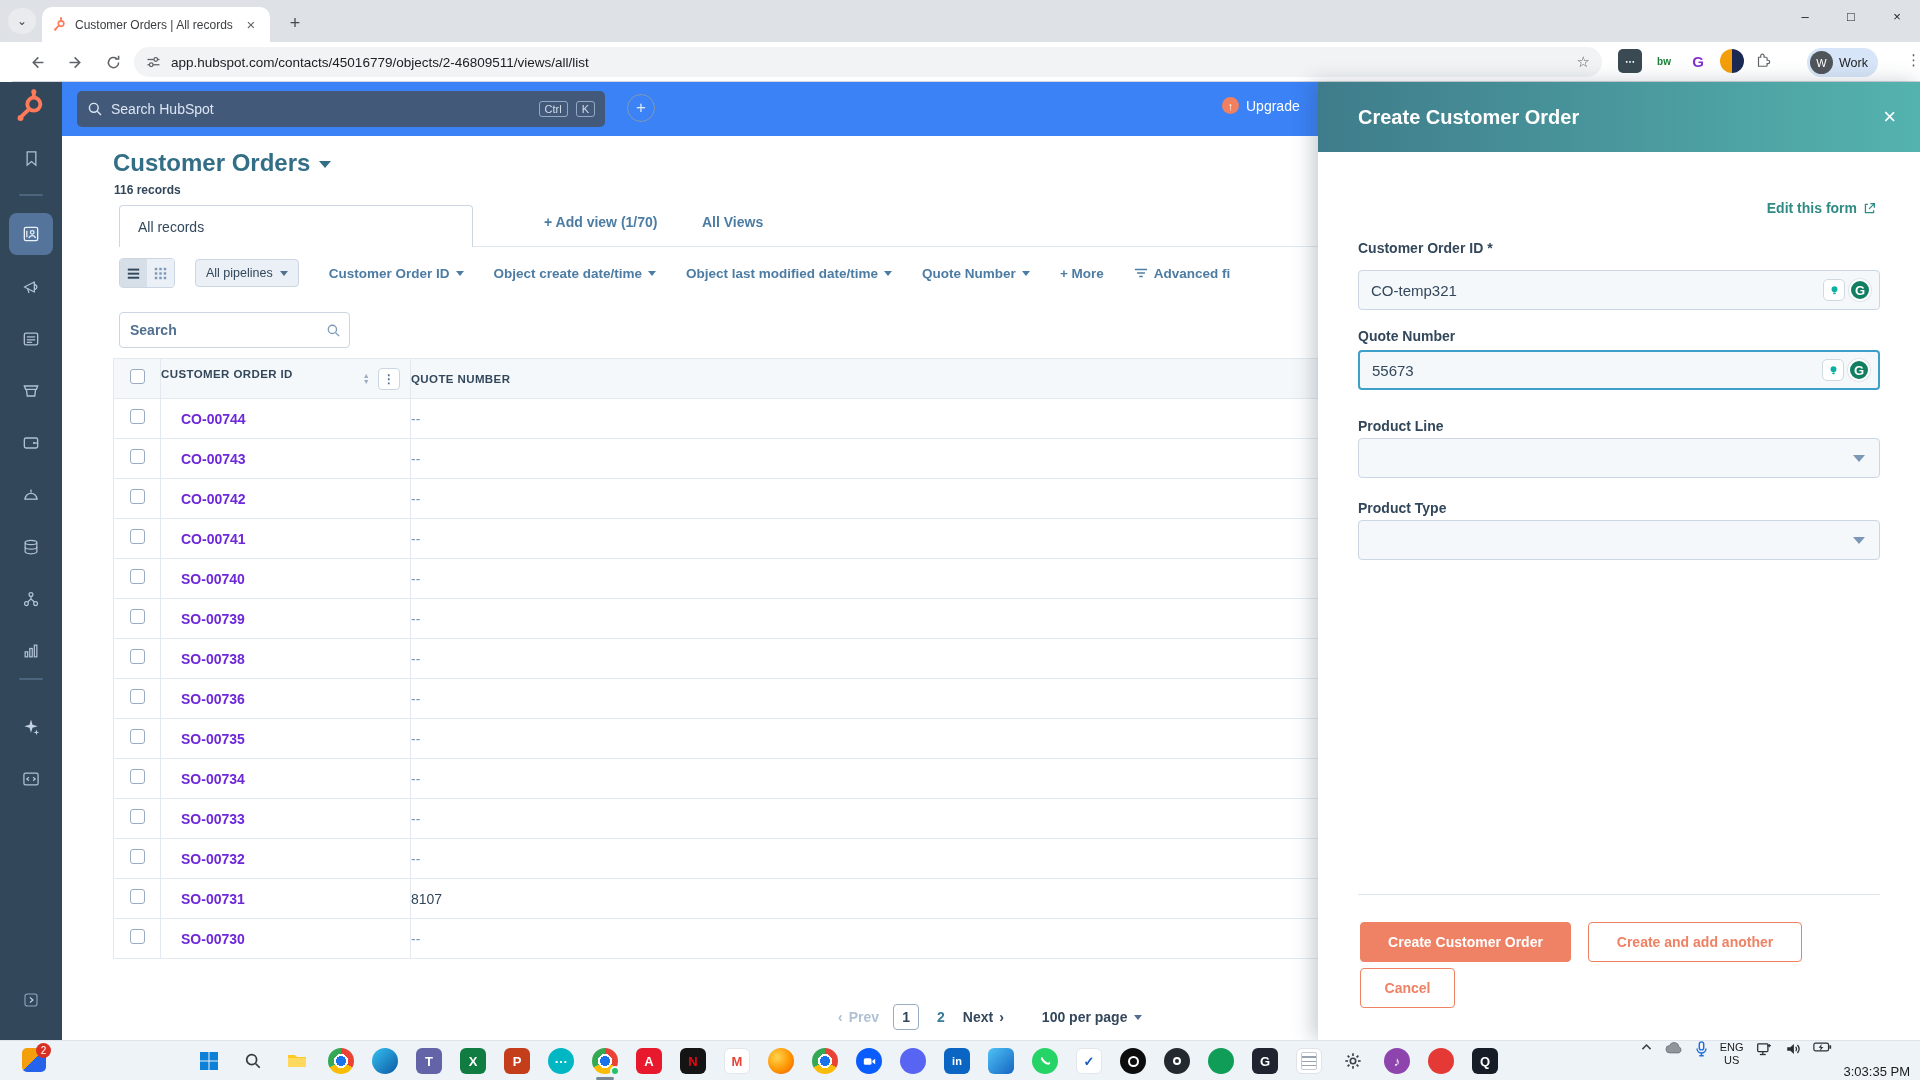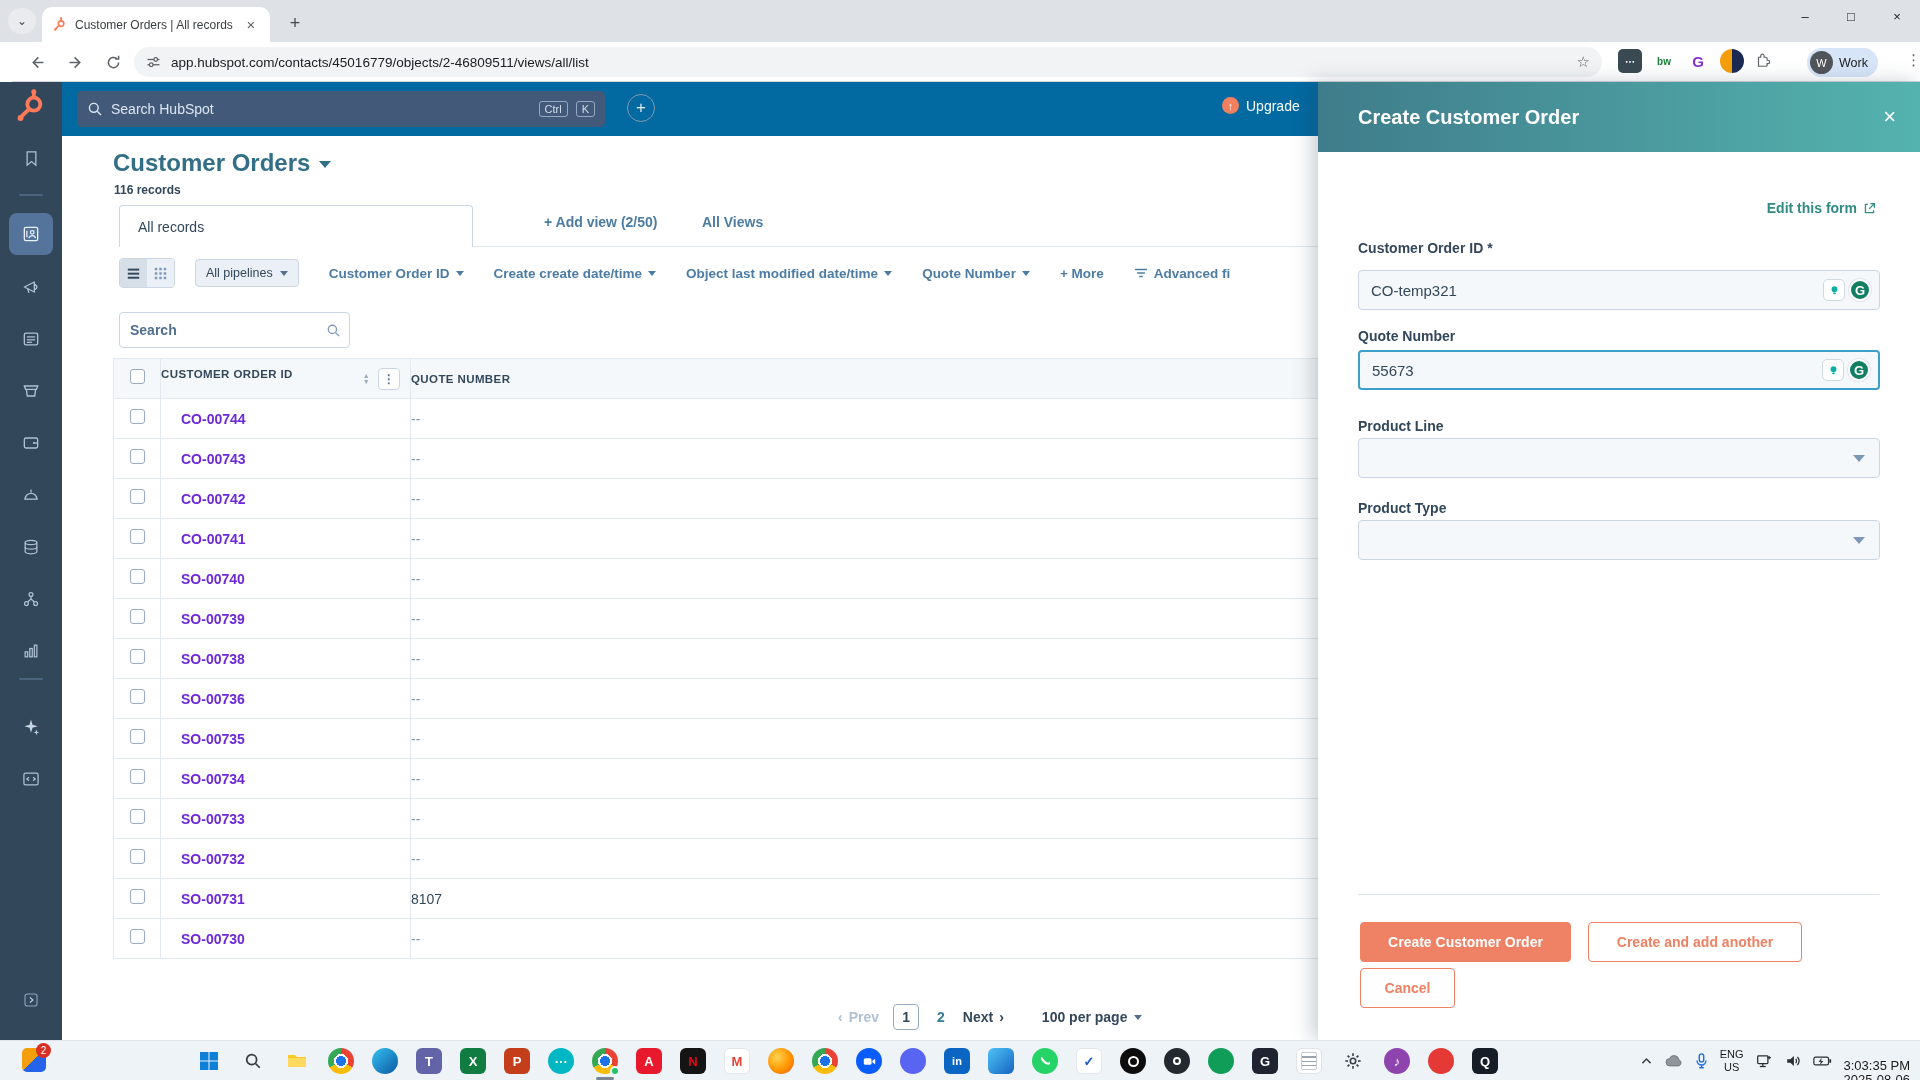--- a/index.html
+++ b/index.html
@@ -20,21 +20,21 @@
   .omni-url { font-size:13.5px; color:#202124; flex:1; }
   .omni-star { color:#5f6368; font-size:15px; }
   .ext-row { position:absolute; top:7px; display:flex; align-items:center; gap:10px; }
   .ext-ico { width:24px; height:24px; display:flex; align-items:center; justify-content:center; font-size:10px; font-weight:bold; border-radius:5px; }
   .profile-pill { position:absolute; left:1795px; top:6px; height:29px; background:#d6e5f7; border-radius:15px; display:flex; align-items:center; padding:2px 10px 2px 3px; gap:6px; }
   .profile-avatar { width:23px; height:23px; border-radius:50%; background:#50555a; color:#fff; font-size:11px; display:flex; align-items:center; justify-content:center; }
   .profile-label { font-size:12.5px; color:#202124; }
   .kebab { position:absolute; left:1894px; top:9px; color:#5f6368; font-size:15px; letter-spacing:0; }
 
   
-  .hs-nav { position:absolute; top:82px; left:0; width:1920px; height:54px; background:#0369a1; }
+  .hs-nav { position:absolute; top:82px; left:0; width:1920px; height:54px; background:#3b82f6; }
   .hs-search { position:absolute; left:77px; top:9px; width:528px; height:36px; background:#43597a; border-radius:5px; display:flex; align-items:center; padding:0 10px; gap:8px; }
   .hs-search-text { color:#eaf0f6; font-size:14px; flex:1; background:transparent; border:none; outline:none; font-family:inherit; }
   .hs-search-text::placeholder { color:#dce6f2; opacity:1; }
   .kbd { border:1px solid #93a9c1; border-radius:3px; color:#d3deeb; font-size:11px; padding:1px 5px; }
   .hs-plus { position:absolute; left:627px; top:12px; width:28px; height:28px; border:1px solid #8198b1; border-radius:50%; color:#e2eaf4; font-size:17px; text-align:center; line-height:26px; }
   .hs-upgrade { position:absolute; left:1222px; top:15px; display:flex; align-items:center; gap:7px; color:#fff; font-size:14px; }
   .up-circ { width:17px; height:17px; border-radius:50%; background:#f2805e; color:#fff; font-size:11px; display:flex; align-items:center; justify-content:center; }
 
   
   .sidebar { position:absolute; top:82px; left:0; width:62px; height:958px; background:#33475b; z-index:3; }
@@ -111,21 +111,21 @@
   .tb-badge { position:absolute; left:36px; top:2px; min-width:15px; height:15px; background:#d93025; color:#fff; border-radius:8px; font-size:10px; display:flex; align-items:center; justify-content:center; padding:0 3px; }
   .tb-apps { position:absolute; left:196px; top:7px; display:flex; gap:18px; align-items:center; }
   .tb-ico { width:26px; height:26px; border-radius:6px; display:flex; align-items:center; justify-content:center; font-size:13px; font-weight:bold; color:#fff; position:relative; flex:0 0 auto; }
   .ic-chrome { border-radius:50%; background:
       radial-gradient(circle at 50% 50%, #1a73e8 0 5px, #fff 5px 7px, rgba(0,0,0,0) 7px),
       conic-gradient(#ea4335 0 120deg, #fbbc05 120deg 240deg, #34a853 240deg 360deg); }
   .focus-line { position:absolute; bottom:-6px; left:4px; width:18px; height:3px; border-radius:2px; background:#7a8794; }
   .green-dot { position:absolute; right:-2px; bottom:-2px; width:10px; height:10px; border-radius:50%; background:#23c26b; border:2px solid #eef3f8; }
   .ring { width:11px; height:11px; border:2.5px solid #fff; border-radius:50%; }
   .notelines { width:16px; height:18px; background:repeating-linear-gradient(#fff 0 3px, #9aa4af 3px 4.5px); border:1px solid #c3cad2; border-radius:2px; }
-  .tb-tray { position:absolute; right:10px; top:0; height:40px; display:flex; align-items:center; gap:12px; }
+  .tb-tray { position:absolute; right:10px; top:0; height:40px; display:flex; align-items:flex-start; gap:12px; }
   .lang { font-size:11px; color:#1b1b1b; text-align:center; line-height:13px; }
   .clock { font-size:13px; color:#1b1b1b; text-align:right; line-height:14px;margin-top:24px; }
 
   svg { display:block; }
 </style>
 </head>
 <body>
 
 <div class="tabstrip">
   <div class="tab-search-btn">⌄</div>
@@ -322,21 +322,21 @@
   <div class="pg-title">
     <span>Customer Orders</span>
     <span class="caret-dn"></span>
   </div>
   <div class="pg-count">116 records</div>
 
   <div class="tab-box">
       <span>All records</span>
     </div>
   <div class="tabs-underline"></div>
-  <span class="view-link" style="left:482px">+ Add view (2/50)</span>
+  <span class="view-link" style="left:482px">+ Add view (1/70)</span>
   <span class="view-link" style="left:640px">All Views</span>
 
   <div class="filter-row">
     <div class="toggle-group">
       <span class="tg-btn on">
         <svg width="13" height="13" viewBox="0 0 16 16">
             <rect x="1" y="2" width="14" height="2.4" fill="#33475b"></rect>
             <rect x="1" y="7" width="14" height="2.4" fill="#33475b"></rect>
             <rect x="1" y="12" width="14" height="2.4" fill="#33475b"></rect>
           </svg>
@@ -359,21 +359,21 @@
     </div>
     <div class="pipe-btn">
       <span>All pipelines</span>
       <span class="mini-caret"></span>
     </div>
     <div class="f-link">
       <span>Customer Order ID</span>
         <span class="mini-caret"></span>
     </div>
     <div class="f-link">
-      <span>Create create date/time</span>
+      <span>Object create date/time</span>
         <span class="mini-caret"></span>
     </div>
     <div class="f-link">
       <span>Object last modified date/time</span>
         <span class="mini-caret"></span>
     </div>
     <div class="f-link">
       <span>Quote Number</span>
         <span class="mini-caret"></span>
     </div>

